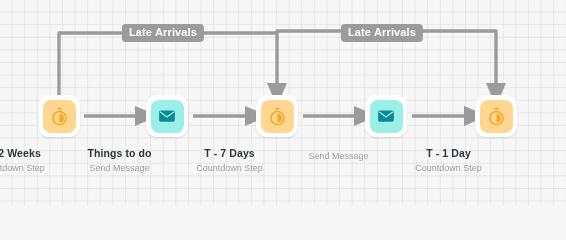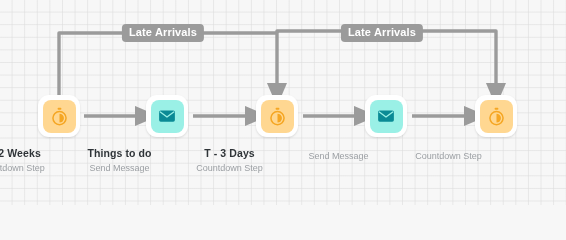--- a/index.html
+++ b/index.html
@@ -178,21 +178,21 @@
 
     <div class="node" style="left:277px;">
       <div class="node-tile tile-countdown">
         <svg width="19" height="19" viewBox="0 0 24 24">
           <rect x="9.6" y="1.1" width="4.8" height="2.5" rx="1" fill="#f5a623"></rect>
           <circle cx="12" cy="14" r="8.3" fill="none" stroke="#f5a623" stroke-width="1.9"></circle>
           <path d="M12 8.4 A5.6 5.6 0 0 1 12 19.6 Z" fill="#f5a623"></path>
         </svg>
       </div>
       <div class="node-caption">
-        <span class="node-title">T - 3 Days</span>
+        <span class="node-title">T - 7 Days</span>
         <span class="node-subtitle">Countdown Step</span>
       </div>
     </div>
 
     <div class="node" style="left:386px;">
       <div class="node-tile tile-message">
         <svg width="18" height="18" viewBox="0 0 24 24">
           <rect x="1.5" y="4.5" width="21" height="15" rx="2.2" fill="#0a8a95"></rect>
           <path d="M2.6 6.4 L12 13.4 L21.4 6.4" fill="none" stroke="#9af0e6" stroke-width="1.7" stroke-linejoin="round"></path>
         </svg>
@@ -204,18 +204,19 @@
 
     <div class="node" style="left:496px;">
       <div class="node-tile tile-countdown">
         <svg width="19" height="19" viewBox="0 0 24 24">
           <rect x="9.6" y="1.1" width="4.8" height="2.5" rx="1" fill="#f5a623"></rect>
           <circle cx="12" cy="14" r="8.3" fill="none" stroke="#f5a623" stroke-width="1.9"></circle>
           <path d="M12 8.4 A5.6 5.6 0 0 1 12 19.6 Z" fill="#f5a623"></path>
         </svg>
       </div>
       <div class="node-caption">
+        <span class="node-title">T - 1 Day</span>
         <span class="node-subtitle">Countdown Step</span>
       </div>
     </div>
 
   </div>
 </div>
 
 </body></html>

